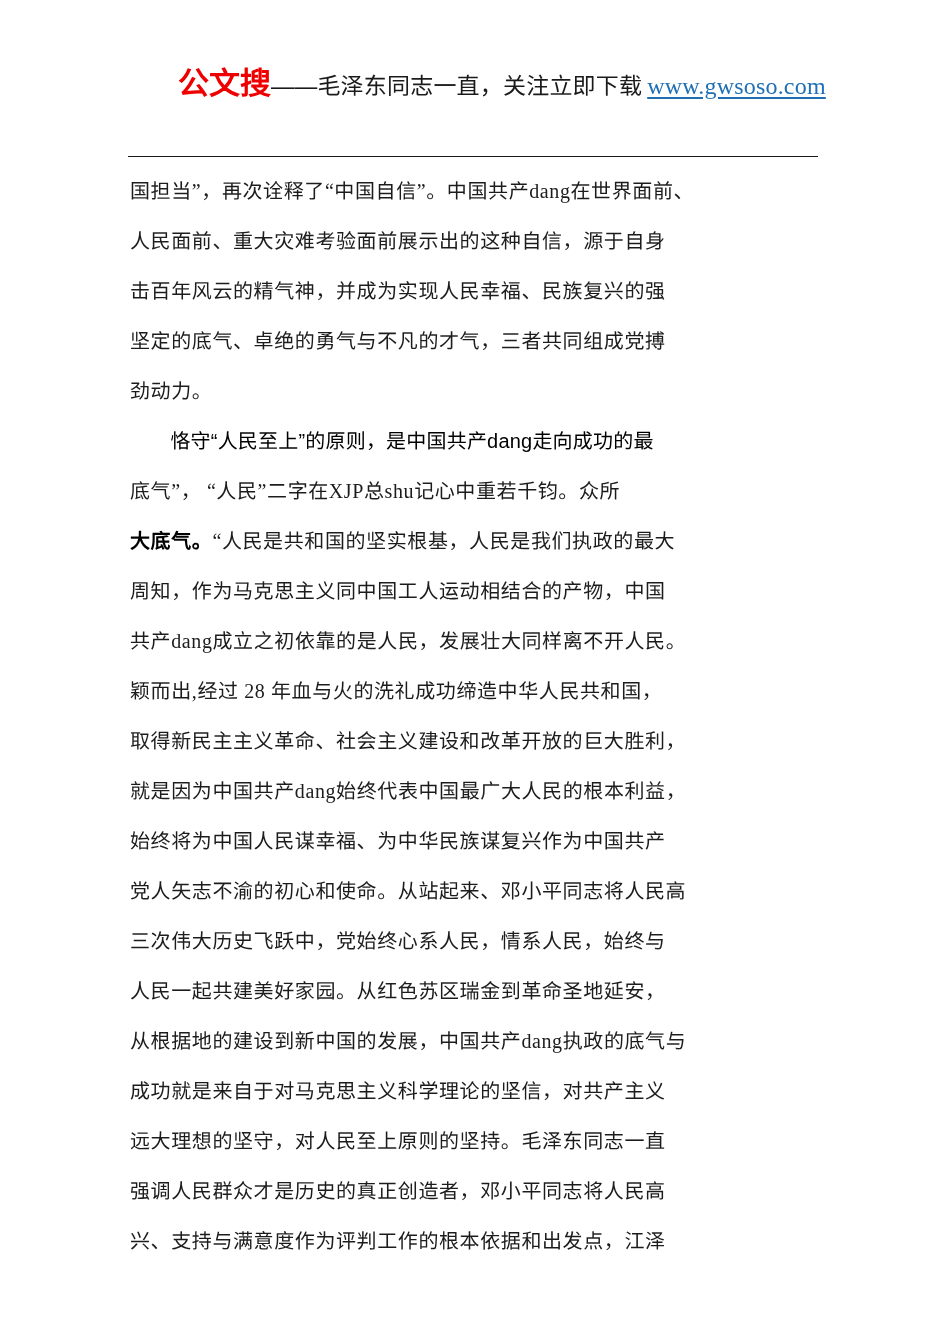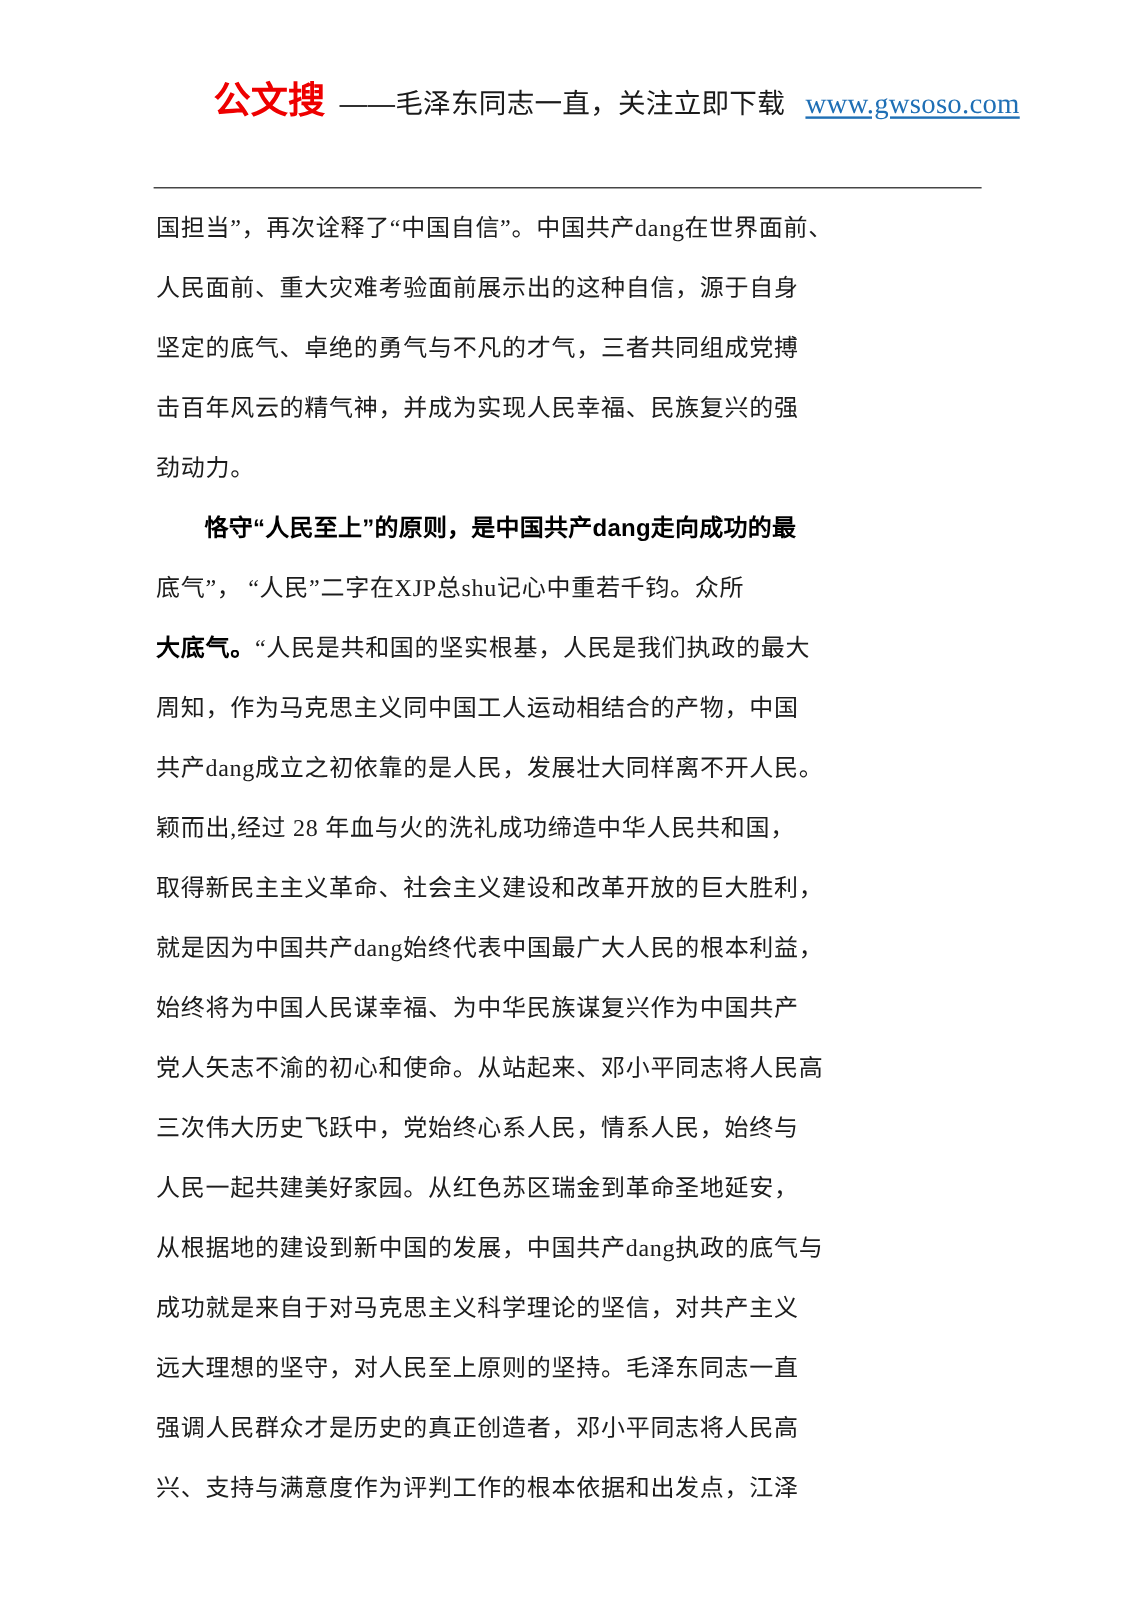--- a/index.html
+++ b/index.html
@@ -29,21 +29,20 @@
   .doc-header {
     position: absolute;
     left: 178px;
     top: 68px;
     width: 700px;
     height: 46px;
     display: flex;
     align-items: baseline;
     white-space: nowrap;
     line-height: 1;
-    gap: 12px;
   }
   .brand-logo {
     font-family: "Liberation Sans", "DejaVu Sans", sans-serif;
     font-weight: 700;
     font-size: 31px;
     color: #ee0000;
     letter-spacing: 0px;
   }
   .brand-tagline {
     font-family: "Liberation Sans", "DejaVu Sans", sans-serif;
@@ -86,43 +85,43 @@
     font-family: "Liberation Serif", "DejaVu Serif", serif;
     font-size: 20px;
     line-height: 50px;
     height: 50px;
     color: #1c1c1c;
     white-space: pre;
     letter-spacing: 0.6px;
   }
   .tline.bold {
     font-family: "Liberation Sans", "DejaVu Sans", sans-serif;
-    font-weight: 700;
+    font-weight: 400;
     color: #000000;
     letter-spacing: 0.2px;
   }
 </style>
 </head>
 <body>
 
 <div class="page">
 
   <div class="doc-header">
     <span class="brand-logo">公文搜</span>
     <span class="brand-tagline">——毛泽东同志一直，关注立即下载</span>
     <span class="brand-url">www.gwsoso.com</span>
   </div>
 
   <div class="header-rule"></div>
 
   <div class="body-text">
     <div class="tline">国担当”，再次诠释了“中国自信”。中国共产dang在世界面前、</div>
     <div class="tline">人民面前、重大灾难考验面前展示出的这种自信，源于自身</div>
+    <div class="tline">击百年风云的精气神，并成为实现人民幸福、民族复兴的强</div>
     <div class="tline">坚定的底气、卓绝的勇气与不凡的才气，三者共同组成党搏</div>
-    <div class="tline">击百年风云的精气神，并成为实现人民幸福、民族复兴的强</div>
     <div class="tline">劲动力。</div>
 
     <div class="tline bold">　　恪守“人民至上”的原则，是中国共产dang走向成功的最</div>
 
     <div class="tline">底气”， “人民”二字在XJP总shu记心中重若千钧。众所</div>
 
     <div class="tline"><span class="bold-run" style="font-family:'Liberation Sans','DejaVu Sans',sans-serif;font-weight:700;color:#000;">大底气。</span><span>“人民是共和国的坚实根基，人民是我们执政的最大</span></div>
     <div class="tline">周知，作为马克思主义同中国工人运动相结合的产物，中国</div>
     <div class="tline">共产dang成立之初依靠的是人民，发展壮大同样离不开人民。</div>
     <div class="tline">颖而出,经过 28 年血与火的洗礼成功缔造中华人民共和国，</div>

